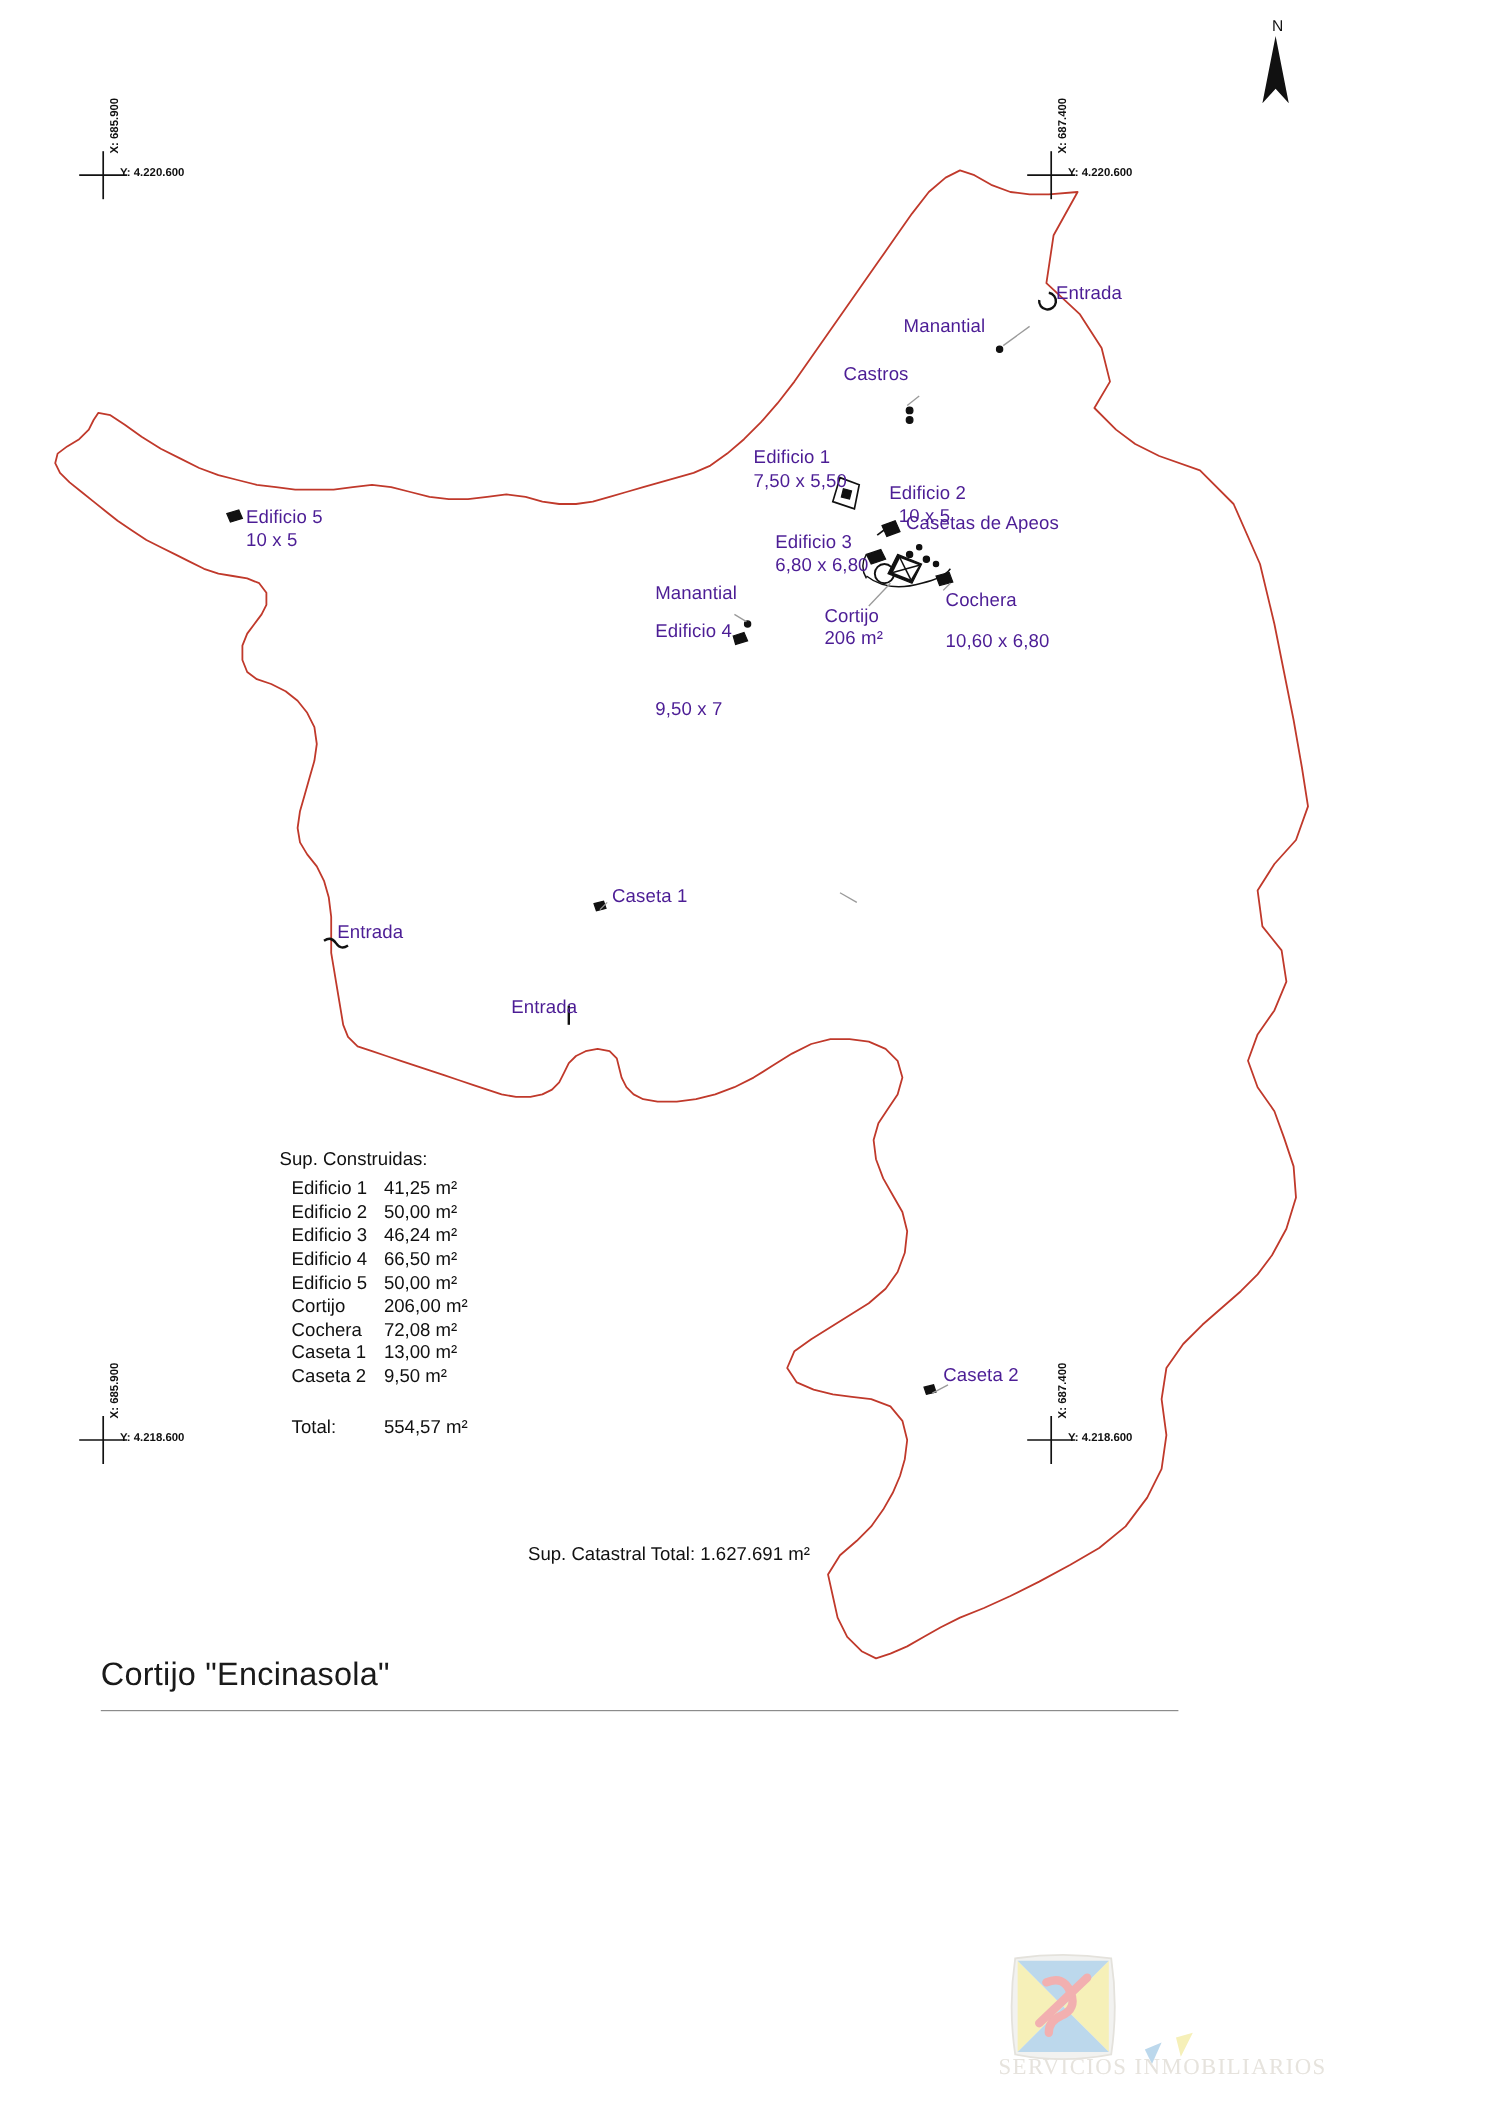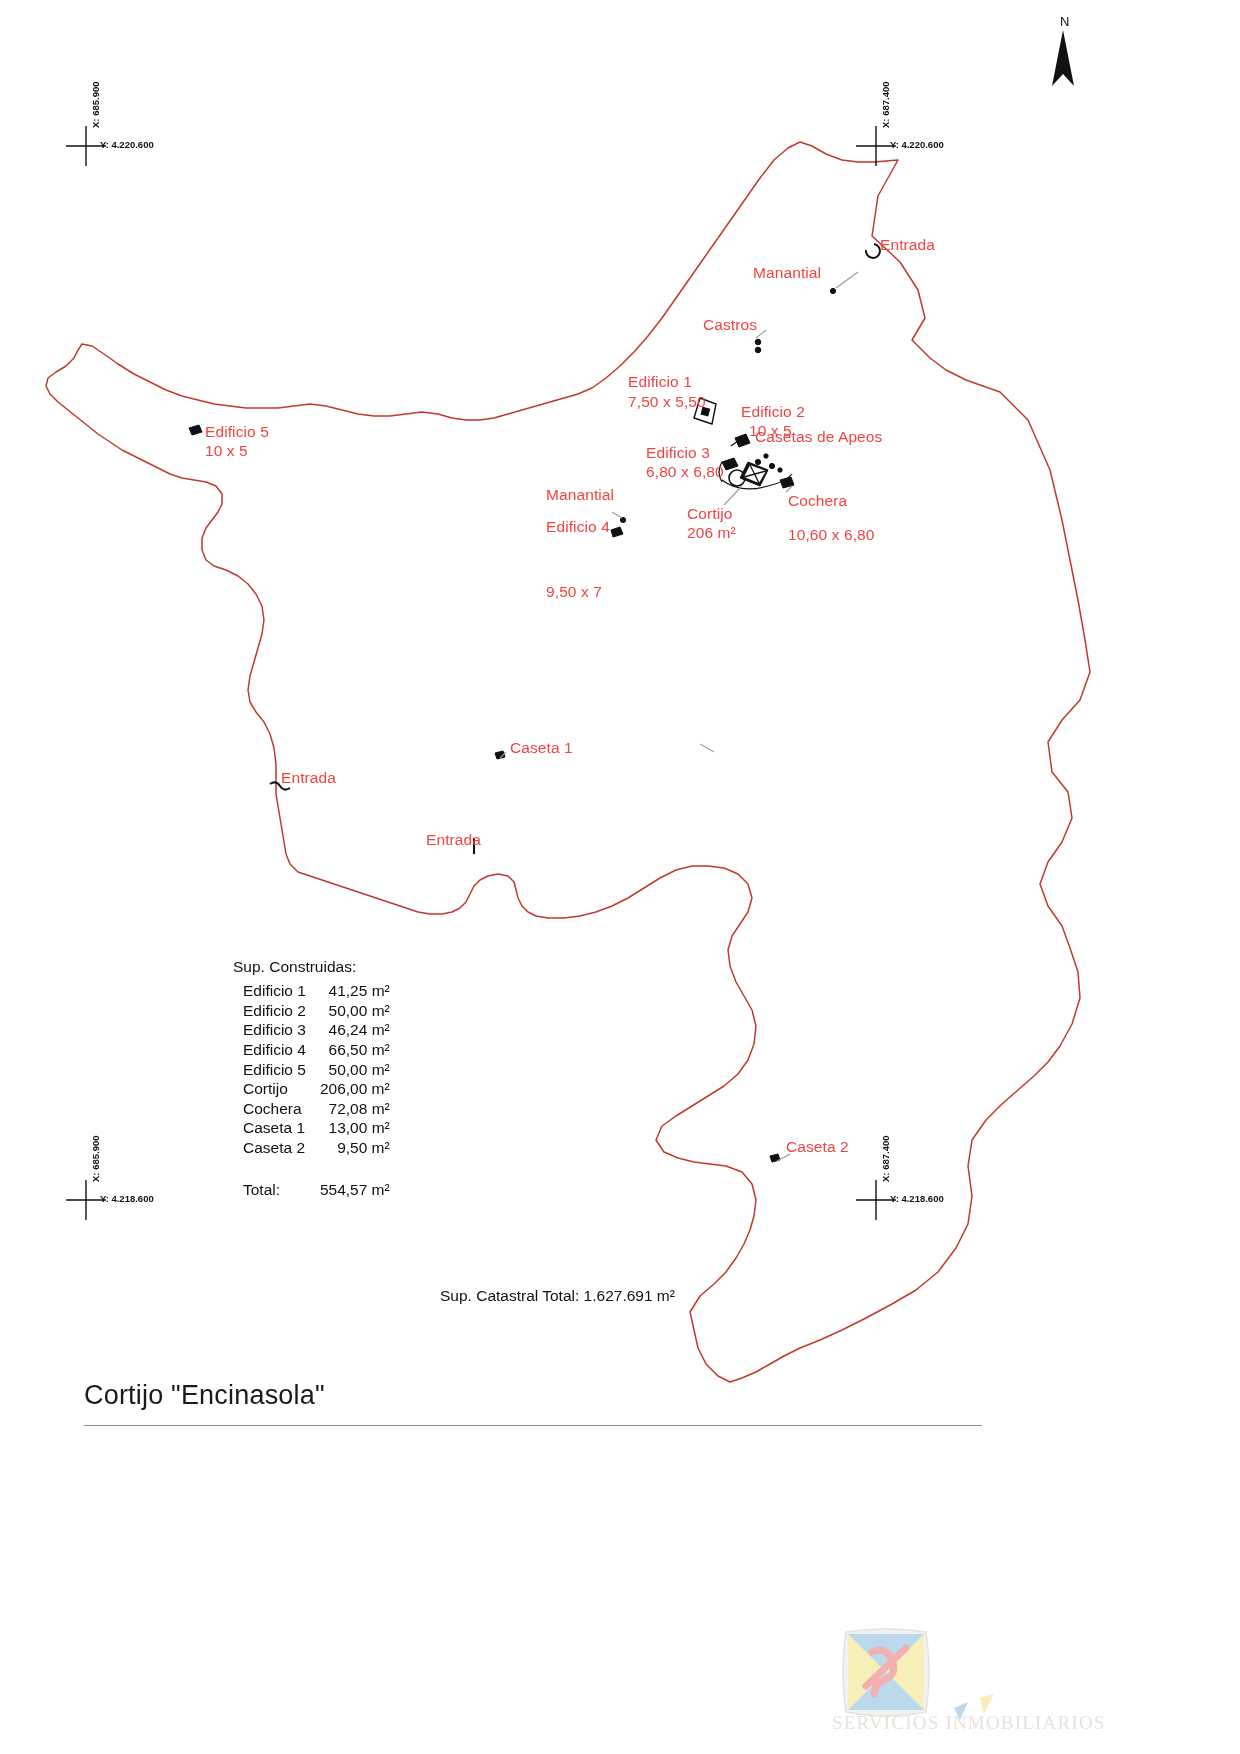--- a/index.html
+++ b/index.html
@@ -4,39 +4,39 @@
 <style>
   html,body{margin:0;padding:0;background:#fff;}
   body{width:1240px;height:1754px;position:relative;overflow:hidden;
        font-family:"Liberation Sans",sans-serif;color:#1a1a1a;}
   .sheet{position:absolute;inset:0;background:#ffffff;}
 
   
   #map-svg{position:absolute;left:0;top:0;width:1240px;height:1754px;}
 
   
-  .maplabel{position:absolute;font-size:15.5px;line-height:1.22;color:#ef4444;
+  .maplabel{position:absolute;font-size:15.5px;line-height:1.22;color:#4c1d95;
             white-space:pre;letter-spacing:0.1px;}
 
   
   .coord-h{position:absolute;font-size:9.5px;font-weight:bold;color:#111;white-space:nowrap;text-align:right;}
   .coord-v{position:absolute;font-size:9.5px;font-weight:bold;color:#111;white-space:nowrap;
            transform-origin:0 0;transform:rotate(-90deg);}
 
   
   #north-arrow{position:absolute;left:1040px;top:14px;width:48px;height:72px;}
   #north-arrow .nlabel{position:absolute;left:20px;top:0px;font-size:13px;color:#111;}
 
   
   #legend{position:absolute;left:233px;top:958px;font-size:15.5px;color:#111;}
   #legend .legend-title{margin-bottom:6px;}
   #legend table{border-collapse:collapse;margin-left:10px;}
   #legend td{padding:0 0 1.5px 0;font-size:15.5px;line-height:1.17;}
   #legend td.lg-name{padding-right:14px;white-space:nowrap;}
-  #legend td.lg-val{text-align:right;white-space:nowrap;}
+  #legend td.lg-val{text-align:left;white-space:nowrap;}
   #legend .total-row td{padding-top:22px;}
   #legend .total-row td.lg-name{padding-right:14px;}
 
   
   #catastral-total{position:absolute;left:440px;top:1287px;font-size:15.5px;color:#111;white-space:nowrap;}
 
   
   #tech-notes{position:absolute;left:795px;top:1215px;width:200px;text-align:center;
               font-family:"DejaVu Sans",sans-serif;font-size:8.2px;font-weight:bold;
               line-height:1.55;color:#111;letter-spacing:0.15px;}
@@ -201,21 +201,21 @@
   <div class="coord-h" style="left:890px;top:139px;">Y: 4.220.600</div>
 
   <div class="coord-v" style="left:90px;top:1182px;">X: 685.900</div>
   <div class="coord-h" style="left:100px;top:1193px;">Y: 4.218.600</div>
 
   <div class="coord-v" style="left:880px;top:1182px;">X: 687.400</div>
   <div class="coord-h" style="left:890px;top:1193px;">Y: 4.218.600</div>
 
   <div class="maplabel" style="left:880px;top:236px;">Entrada</div>
   <div class="maplabel" style="left:753px;top:264px;">Manantial</div>
-  <div class="maplabel" style="left:703px;top:316px;text-align:right;">Castros</div>
+  <div class="maplabel" style="left:703px;top:304px;text-align:right;">Castros</div>
 
   <div class="maplabel" style="left:628px;top:373px;">Edificio 1</div>
   <div class="maplabel" style="left:628px;top:393px;">7,50 x 5,50</div>
 
   <div class="maplabel" style="left:741px;top:403px;">Edificio 2</div>
   <div class="maplabel" style="left:749px;top:422px;">10 x 5</div>
 
   <div class="maplabel" style="left:755px;top:428px;">Casetas de Apeos</div>
 
   <div class="maplabel" style="left:646px;top:444px;">Edificio 3</div>

